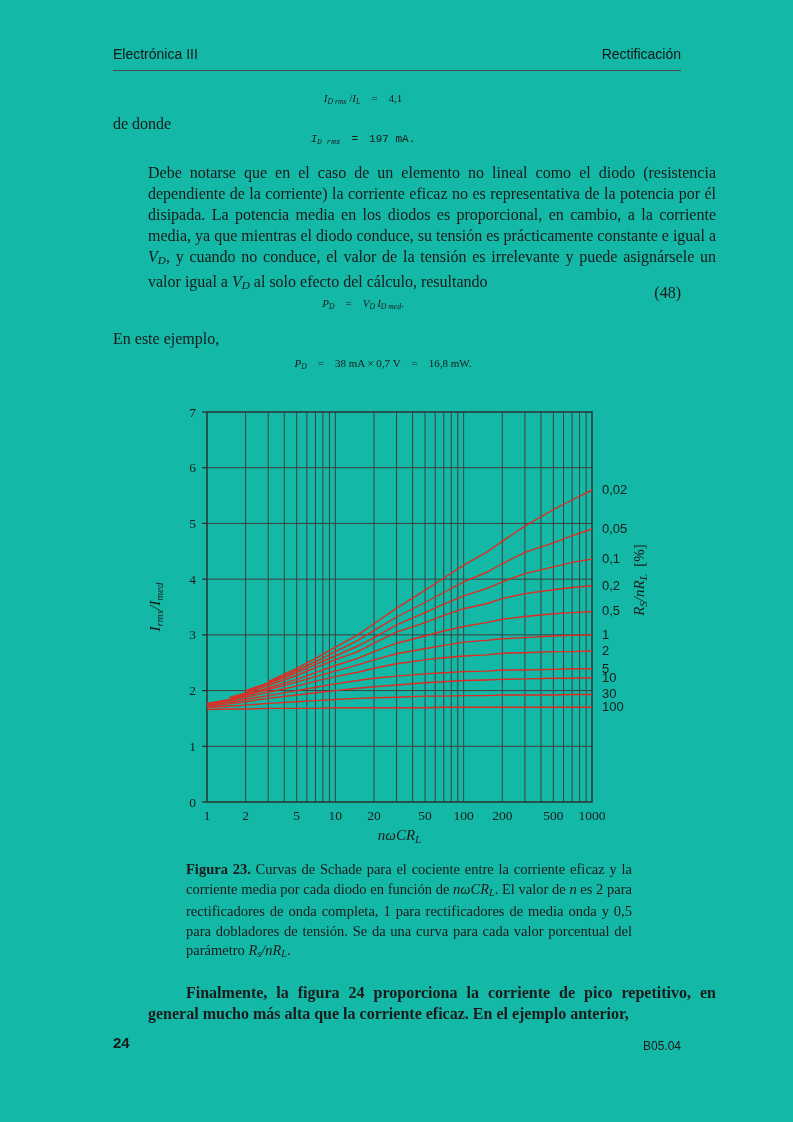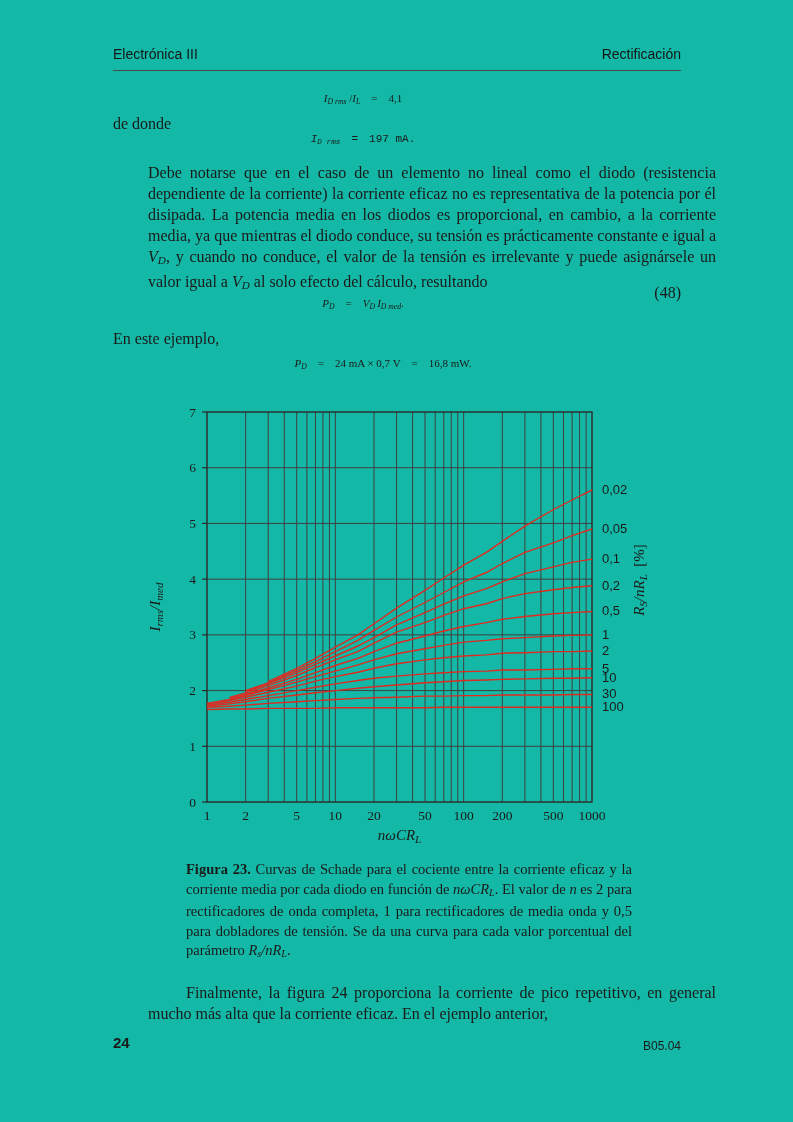--- a/index.html
+++ b/index.html
@@ -12,21 +12,21 @@
   .hdr-rule{position:absolute;left:113px;right:112px;top:70px;border-top:1px solid #4a4a4a;}
   .ftr-num{position:absolute;left:113px;top:1034px;font:600 15px "Liberation Sans",sans-serif;}
   .ftr-code{position:absolute;right:112px;top:1039px;font:12px "Liberation Sans",sans-serif;}
   
   .eq{position:absolute;left:113px;width:500px;text-align:center;font-size:11px;}
   .lead{position:absolute;left:113px;font-size:16px;}
   .para{position:absolute;left:113px;width:568px;text-align:justify;font-size:16px;line-height:21px;margin-left:35px;}
   .eqnum{position:absolute;right:112px;font-size:16px;}
   .caption{position:absolute;left:186px;top:860px;width:446px;text-align:justify;
            font-size:14.5px;line-height:19.5px;}
-  .indent{text-indent:38px;}
+  .indent{text-indent:38px;font-weight:bold;}
   
   .seg-b{font-weight:bold;}
   .seg-i{font-style:italic;}
   .seg-s{font-style:italic;font-size:0.70em;vertical-align:-0.22em;}
   
   .figure{position:absolute;left:140px;top:402px;width:560px;height:450px;}
   .tick{font:13.5px "Liberation Serif",serif;fill:#1a1a1a;}
   .clabel{font:13px "Liberation Sans",sans-serif;fill:#1a1a1a;}
   .axlabel{font:15px "Liberation Serif",serif;fill:#1a1a1a;}
 </style>
@@ -42,21 +42,21 @@
   <div class="eq" style="top:92px;"><span class="seg-i">I</span><span class="seg-s">D rms</span><span class="seg-n"> /</span><span class="seg-i">I</span><span class="seg-s">L</span><span class="seg-n">  =  4,1</span></div>
   <div class="lead" style="top:115px;">de donde</div>
   <div class="eq" style="top:133px;font-family:Liberation Mono, monospace;"><span class="seg-i">I</span><span class="seg-s">D rms</span><span class="seg-n">  =  197 mA.</span></div>
 
   <div class="para" style="top:162px;"><span class="seg-n">Debe notarse que en el caso de un elemento no lineal como el diodo (resistencia dependiente de la corriente) la corriente eficaz no es representativa de la potencia por él disipada. La potencia media en los diodos es proporcional, en cambio, a la corriente media, ya que mientras el diodo conduce, su tensión es prácticamente constante e igual a </span><span class="seg-i">V</span><span class="seg-s">D</span><span class="seg-n">, y cuando no conduce, el valor de la tensión es irrelevante y puede asignársele un valor igual a </span><span class="seg-i">V</span><span class="seg-s">D</span><span class="seg-n"> al solo efecto del cálculo, resultando</span></div>
 
   <div class="eq" style="top:297px;"><span class="seg-i">P</span><span class="seg-s">D</span><span class="seg-n">  =  </span><span class="seg-i">V</span><span class="seg-s">D</span><span class="seg-n"> </span><span class="seg-i">I</span><span class="seg-s">D med</span><span class="seg-n">.</span></div>
   <div class="eqnum" style="top:284px;">(48)</div>
 
   <div class="lead" style="top:330px;">En este ejemplo,</div>
-  <div class="eq" style="top:357px;width:540px;"><span class="seg-i">P</span><span class="seg-s">D</span><span class="seg-n">  =  24 mA × 0,7 V  =  16,8 mW.</span></div>
+  <div class="eq" style="top:357px;width:540px;"><span class="seg-i">P</span><span class="seg-s">D</span><span class="seg-n">  =  38 mA × 0,7 V  =  16,8 mW.</span></div>
 
   <div class="figure">
     <svg width="560" height="450" viewBox="0 0 560 450" xmlns="http://www.w3.org/2000/svg">
         <line x1="105.63218277687758" y1="10" x2="105.63218277687758" y2="400" stroke="#3f3f3f" stroke-width="1"></line>
         <line x1="128.23056102235668" y1="10" x2="128.23056102235668" y2="400" stroke="#3f3f3f" stroke-width="1"></line>
         <line x1="144.26436555375517" y1="10" x2="144.26436555375517" y2="400" stroke="#3f3f3f" stroke-width="1"></line>
         <line x1="156.70115055645573" y1="10" x2="156.70115055645573" y2="400" stroke="#3f3f3f" stroke-width="1"></line>
         <line x1="166.86274379923424" y1="10" x2="166.86274379923424" y2="400" stroke="#3f3f3f" stroke-width="1"></line>
         <line x1="175.4542484684963" y1="10" x2="175.4542484684963" y2="400" stroke="#3f3f3f" stroke-width="1"></line>
         <line x1="182.89654833063275" y1="10" x2="182.89654833063275" y2="400" stroke="#3f3f3f" stroke-width="1"></line>

